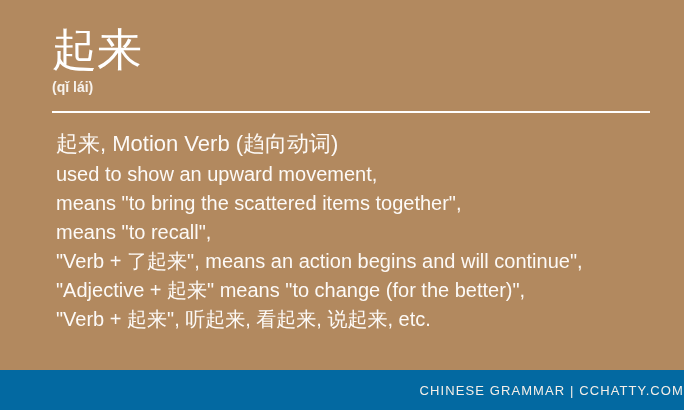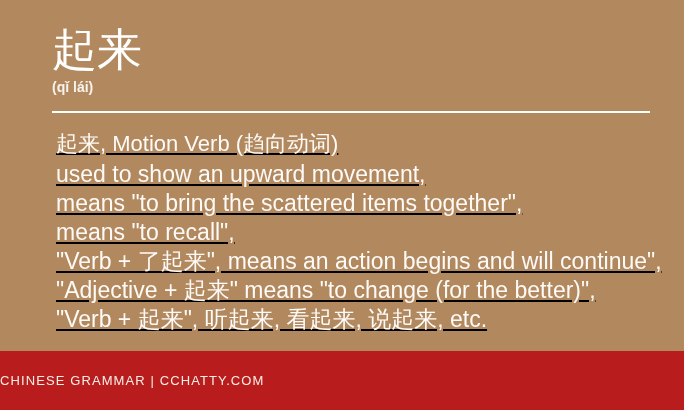--- a/index.html
+++ b/index.html
@@ -46,46 +46,45 @@
     top: 111px;
     width: 598px;
     height: 2px;
     background: #ffffff;
   }
   .body-block {
     position: absolute;
     left: 56px;
     top: 129px;
     width: 610px;
-    text-decoration: underline;
   }
   .line {
     color: #fdfaf7;
     font-weight: 400;
     white-space: nowrap;
   }
   .line.lead {
     font-size: 22px;
     line-height: 30px;
     margin-bottom: 1px;
   }
   .line.sub {
-    font-size: 23px;
+    font-size: 20px;
     line-height: 29px;
   }
   .footer {
     position: absolute;
     left: 0;
     right: 0;
     bottom: 0;
-    height: 59px;
-    background: #b91c1c;
+    height: 40px;
+    background: #0369a1;
     display: flex;
     align-items: center;
-    justify-content: flex-start;
+    justify-content: flex-end;
   }
   .footer-text {
     color: #f6efe8;
     font-size: 13px;
     letter-spacing: 1.1px;
     font-weight: 400;
     white-space: nowrap;
   }
 </style>
 </head>

